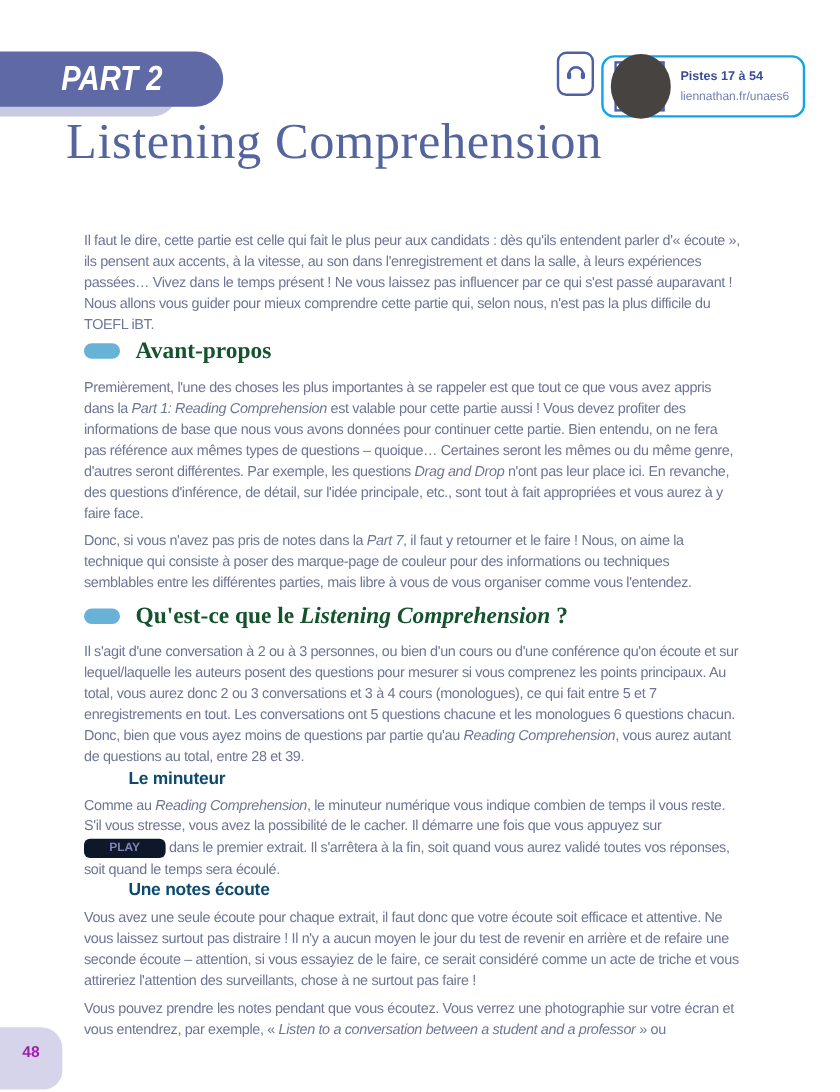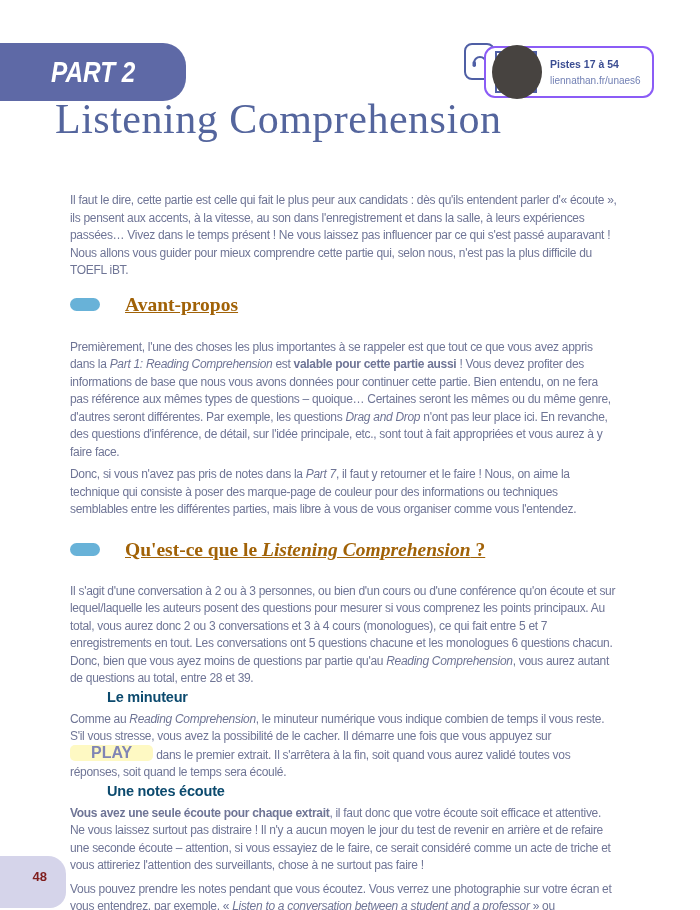--- a/index.html
+++ b/index.html
@@ -5,43 +5,43 @@
   html,body{margin:0;padding:0;background:#e8e8e8;}
   .page{
     position:relative; width:700px; height:910px; margin:0 auto;
     background:#ffffff; overflow:hidden;
     font-family:"Liberation Sans", sans-serif;
     -webkit-font-smoothing:antialiased;
   }
 
   
   .part-banner{
-    position:absolute; left:0; top:43px; width:186px; height:58px;
+    position:absolute; left:0; top:43px; width:186px; height:46px;
     background:#5e69a6; border-radius:0 23px 23px 0;
     display:flex; align-items:center; justify-content:center; z-index:2;
   }
   .part-banner-shadow{
     position:absolute; left:0; top:55px; width:148px; height:42px;
     background:#c9c9e1; border-radius:0 21px 21px 0; z-index:1;
   }
   .part-banner .label{
     color:#ffffff; font-weight:bold; font-style:italic; font-size:29px;
     letter-spacing:0px; transform:scaleX(.84); white-space:nowrap;
   }
 
   
   .audio-box{position:absolute; left:464px; top:40px; width:196px; height:60px; z-index:2;}
   .headphone-tab{
     position:absolute; left:0; top:3px; width:27px; height:33px;
     border:2px solid #4f5fa5; border-radius:8px; background:#fff;
     display:flex; align-items:center; justify-content:center;
   }
   .audio-main{
-    position:absolute; left:20px; top:6px; width:166px; height:48px;
-    border:2px solid #8b5cf6; border-radius:11px; background:#fff;
+    position:absolute; left:37px; top:6px; width:166px; height:48px;
+    border:2px solid #0ea5e9; border-radius:11px; background:#fff;
   }
   .qr{
     position:absolute; left:9px; top:3px; width:42px; height:42px; background:#fff;
   }
   .qr .c{position:absolute; width:9px; height:9px; border:2px solid #4f5fa5; box-sizing:border-box;}
   .qr .c1{left:0; top:0;} .qr .c2{right:0; top:0;} .qr .c3{left:0; bottom:0;} .qr .c4{right:0; bottom:0;}
   .qr-blob{
     position:absolute; left:-3px; top:-6px; width:50px; height:54px;
     background:#474340; border-radius:50%;
   }
@@ -54,54 +54,54 @@
     margin:96px 0 0 55px; font-family:"Liberation Serif", serif; font-weight:normal;
     font-size:42px; line-height:1.1; color:#54659d; letter-spacing:.5px;
   }
 
   
   .para{
     margin:5px 0 0 70px; width:548px;
     font-size:12px; line-height:17.5px; color:#6f7596; letter-spacing:-.3px;
   }
   .intro{margin-top:50px;}
-  .rt-b{font-weight:bold;}
+  .rt-b{font-weight:normal;}
   .rt-i{font-style:italic;text-align:right;}
   .chip{
-    display:inline-block; background:#fef9c3; color:#8085b5; font-weight:bold;
-    font-size:16px; line-height:13px; padding:1px 21px 2px; border-radius:5px;
+    display:inline-block; background:#0f172a; color:#8085b5; font-weight:bold;
+    font-size:10px; line-height:13px; padding:1px 21px 2px; border-radius:5px;
     letter-spacing:0; position:relative; top:-1px;
   }
 
   
   .section-head{display:flex; align-items:center; margin-left:70px;}
   .section-head .pill{
     width:30px; height:13px; border-radius:6.5px; background:#68b2d8; margin-right:9px; flex:none;
   }
   .section-head h2{
-    margin:16px; font-family:"Liberation Serif", serif; font-weight:bold;
-    font-size:19.5px; line-height:24px; color:#a16207; letter-spacing:0;text-decoration:underline;
+    margin:4px; font-family:"Liberation Serif", serif; font-weight:bold;
+    font-size:19.5px; line-height:24px; color:#14532d; letter-spacing:0;
   }
   .head-1{margin-top:-3px;}
   .head-2{margin-top:3px;}
 
   
   h3.subhead{
     margin:0 0 0 107px; font-size:14.5px; line-height:18px;
     font-weight:bold; color:#0c4a6e; letter-spacing:-.2px;
   }
   .sub-1{margin-top:8px;}
   .sub-2{margin-top:9px;}
   .mt5{margin-top:5px;} .mt6{margin-top:6px;}
 
   
   .page-tab{
-    position:absolute; left:0; top:856px; width:66px; height:52px;
+    position:absolute; left:0; top:856px; width:52px; height:52px;
     background:#d5d4ea; border-radius:0 18px 16px 0;
-    color:#7f1d1d; font-weight:bold; font-size:13px;
+    color:#a21caf; font-weight:bold; font-size:13px;
     display:flex; align-items:flex-start; justify-content:flex-end;
     padding:13px 19px 0 0; box-sizing:border-box;
   }
 </style>
 </head>
 <body>
 
 <div class="page">
 
   <div class="part-banner-shadow"></div>

